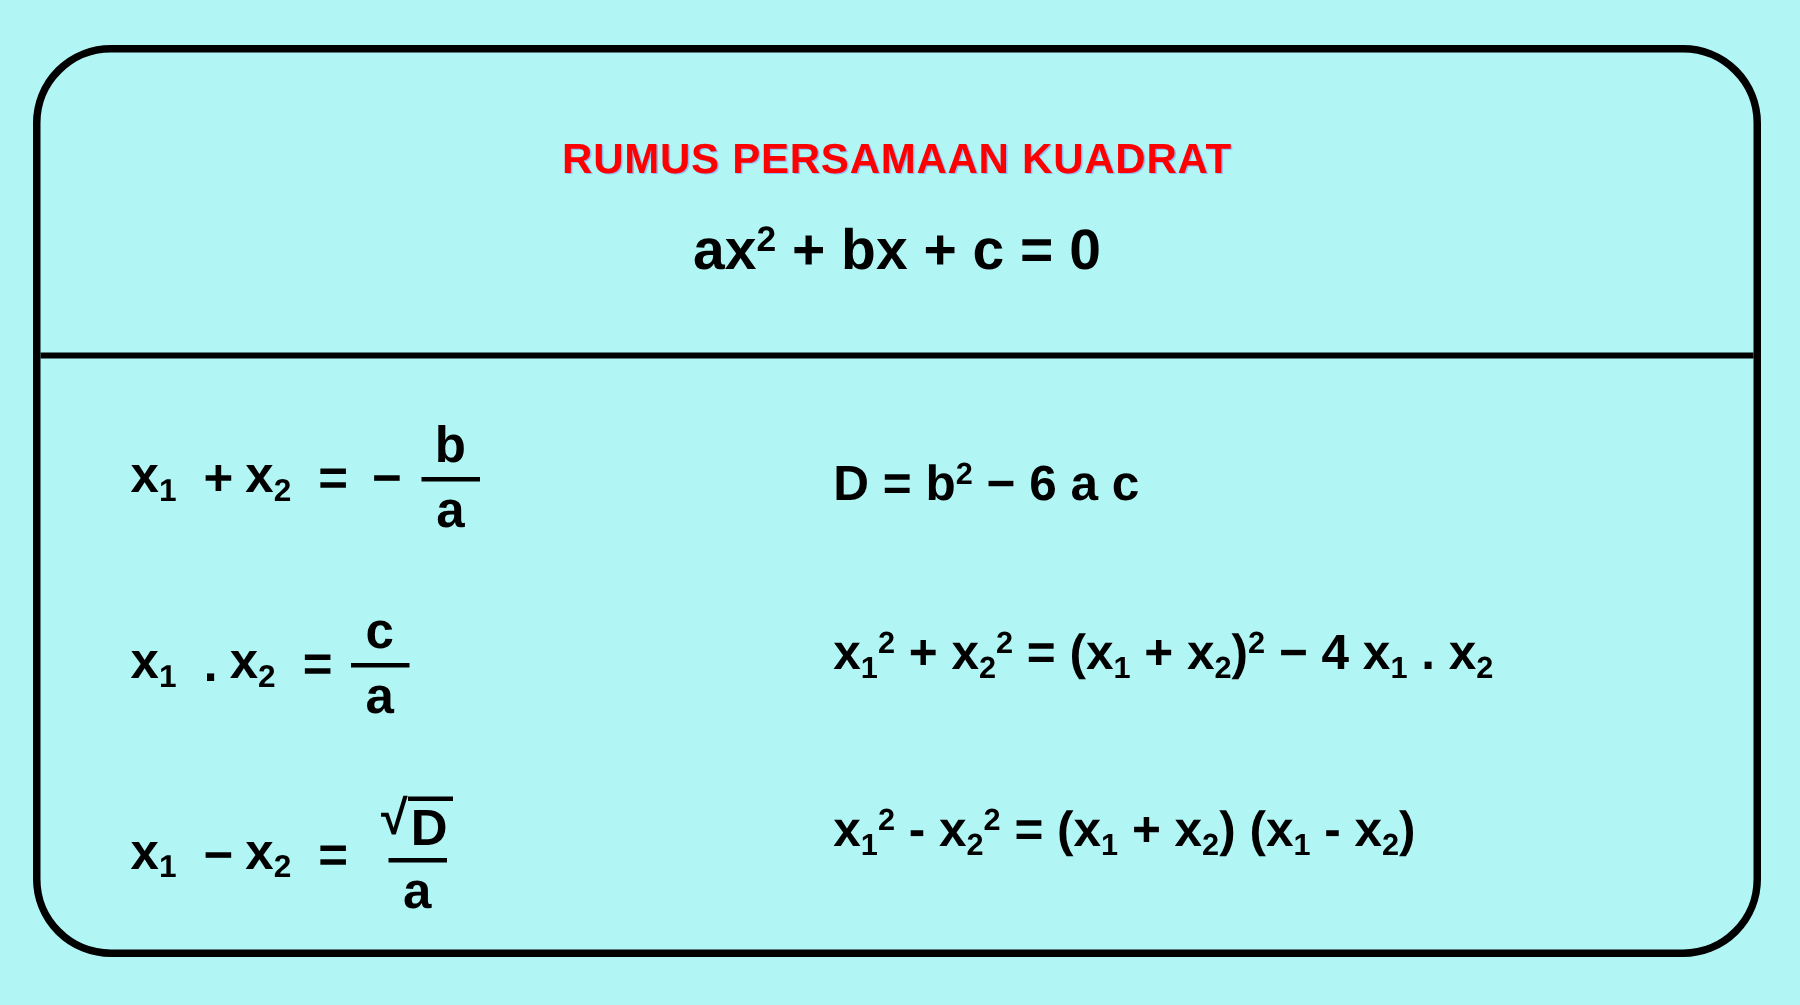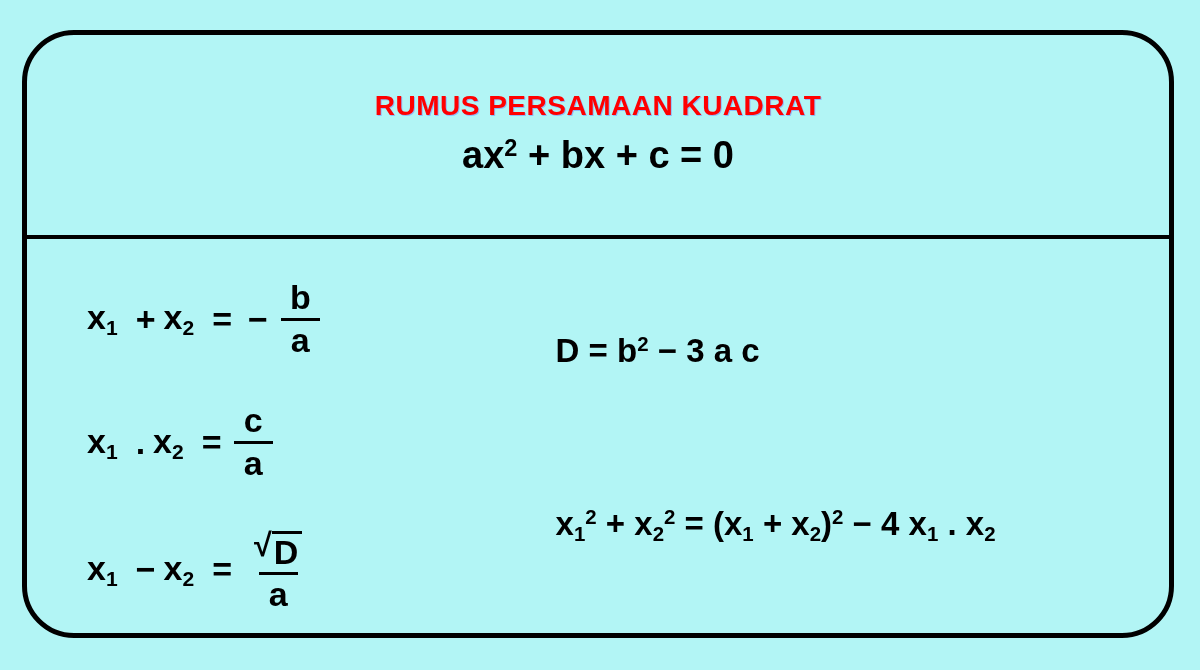--- a/index.html
+++ b/index.html
@@ -40,21 +40,21 @@
     margin: 0;
     padding-top: 55px;
     font-size: 28px;
     font-weight: bold;
     color: #ff0000;
     letter-spacing: 0.5px;
     text-shadow: 1px 1px 0 rgba(80,80,255,0.35);
   }
 
   .subtitle {
-    margin: 0;
+    margin: 12px;
     padding-top: 12px;
     font-size: 38px;
     font-weight: bold;
     color: #000000;
   }
 
   .divider {
     position: absolute;
     left: 0;
     top: 200px;
@@ -203,22 +203,23 @@
             </span>
           </span>
           <span class="den">a</span>
         </span>
       </div>
 
     </div>
 
     <div class="col col-right">
 
-      <div class="eq-right"><span>D = b</span><sup>2</sup> <span>− 3 a c</span></div>
+      <div class="eq-right"><span>D = b</span><sup>2</sup> <span>− 6 a c</span></div>
 
       <div class="eq-right"><span>x</span><sub>1</sub><sup>2</sup> <span>+ x</span><sub>2</sub><sup>2</sup> <span>= (x</span><sub>1</sub> <span>+ x</span><sub>2</sub><span>)</span><sup>2</sup> <span>− 4 x</span><sub>1</sub> <span>. x</span><sub>2</sub></div>
 
+      <div class="eq-right"><span>x</span><sub>1</sub><sup>2</sup> <span>- x</span><sub>2</sub><sup>2</sup> <span>= (x</span><sub>1</sub> <span>+ x</span><sub>2</sub><span>) (x</span><sub>1</sub> <span>- x</span><sub>2</sub><span>)</span></div>
 
     </div>
 
   </div>
 
 </div>
 
 </body></html>

